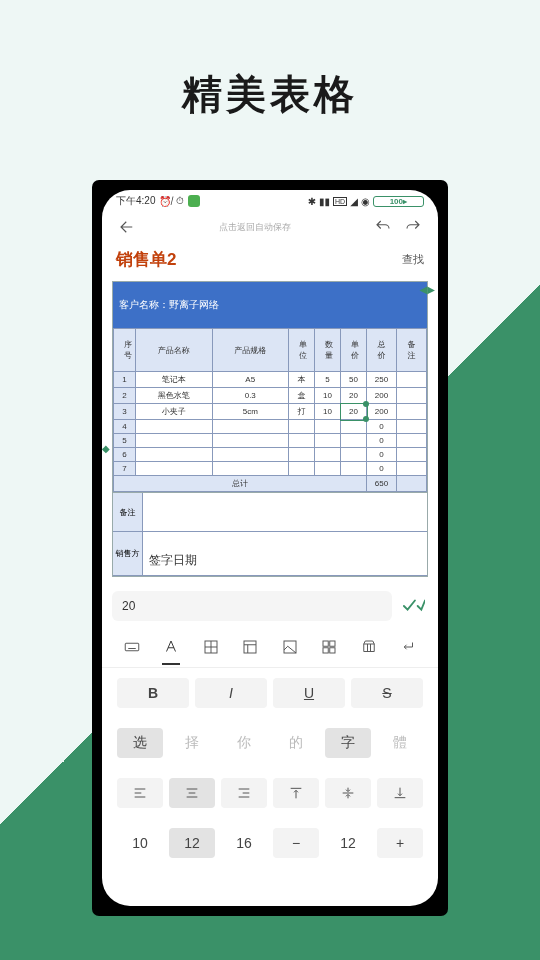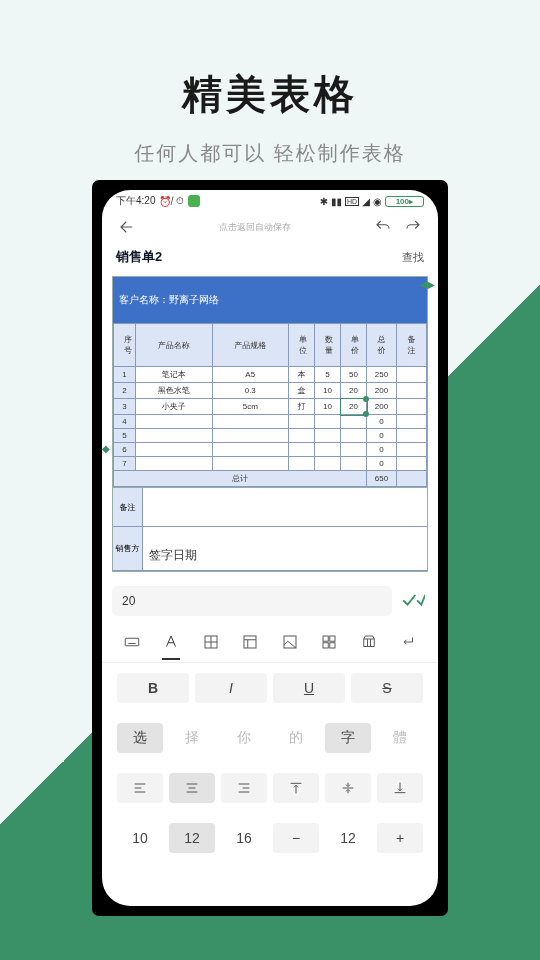--- a/index.html
+++ b/index.html
@@ -5,27 +5,27 @@
 *{margin:0;padding:0;box-sizing:border-box;font-family:-apple-system,"PingFang SC","Microsoft YaHei",sans-serif}
 body{width:540px;height:960px;background:linear-gradient(135deg,#eef7f5 0%,#eef7f5 55%,#3a9168 55%,#3a9168 100%);position:relative;overflow:hidden}
 .marketing{text-align:center;padding-top:67px}
 .marketing h1{font-size:40px;font-weight:700;color:#1a1a1a;letter-spacing:4px}
 .marketing p{font-size:20px;color:#888;margin-top:18px;letter-spacing:2px}
 .phone{position:absolute;left:50%;transform:translateX(-50%);top:180px;width:356px;height:736px;background:#000;border-radius:7px;padding:10px}
 .screen{width:100%;height:100%;background:#fff;border-radius:28px;overflow:hidden;display:flex;flex-direction:column}
 .status-bar{height:22px;display:flex;align-items:center;justify-content:space-between;padding:0 14px;font-size:10px;color:#333}
 .status-left{display:flex;align-items:center;gap:4px}
 .status-right{display:flex;align-items:center;gap:3px}
-.battery{display:inline-flex;align-items:center;border:1px solid #3a9168;border-radius:3px;padding:0 10px;font-size:8px;color:#3a9168;font-weight:700}
+.battery{display:inline-flex;align-items:center;border:1px solid #3a9168;border-radius:3px;padding:0 16px;font-size:8px;color:#3a9168;font-weight:700}
 .topbar{height:30px;display:flex;align-items:center;justify-content:space-between;padding:0 14px}
 .topbar-hint{font-size:9px;color:#aaa}
 .icon-btn{width:22px;height:22px;display:flex;align-items:center;justify-content:center;cursor:pointer}
 .icon-btn svg{width:18px;height:18px;stroke:#555;fill:none;stroke-width:1.5}
 .title-row{display:flex;align-items:center;justify-content:space-between;padding:6px 14px 10px}
-.doc-title{font-size:13px;font-weight:600;color:#0f172a}
+.doc-title{font-size:17px;font-weight:600;color:#c2410c}
 .find-btn{font-size:11px;color:#555}
 .sheet{margin:0 10px;border:1px solid #9aa;font-size:8px}
 .sheet-header{background:#3d70c7;color:#fff;padding:16px 6px;font-size:10px;font-weight:500;position:relative}
 .col-handle{position:absolute;right:-8px;top:2px;color:#3a9168;font-size:10px}
 .sheet table{width:100%;border-collapse:collapse;table-layout:fixed}
 .sheet th{background:#dce5f5;border:0.5px solid #8899bb;padding:10px;font-weight:500;font-size:8px;color:#333}
 .sheet td{border:0.5px solid #8899bb;padding:2px;text-align:center;font-size:8px;color:#333;height:14px}
 .sheet .idx{background:#dce5f5;width:22px}
 .sel-cell{position:relative}
 .sel-dot{position:absolute;width:6px;height:6px;background:#3a9168;border-radius:50%}
@@ -51,21 +51,20 @@
 .b{font-weight:700}
 .i{font-style:italic}
 .u{text-decoration:underline}
 .s{text-decoration:line-through}
 </style>
 </head>
 <body>
 
 <div class="marketing">
   <h1>精美表格</h1>
-  <p>任何人都可以  轻松制作表格</p>
 </div>
 
 <div class="phone">
 <div class="screen">
 
   <div class="status-bar">
     <div class="status-left">
       <span>下午4:20</span>
       <span>⏰̸</span>
       <span>⏱</span>

